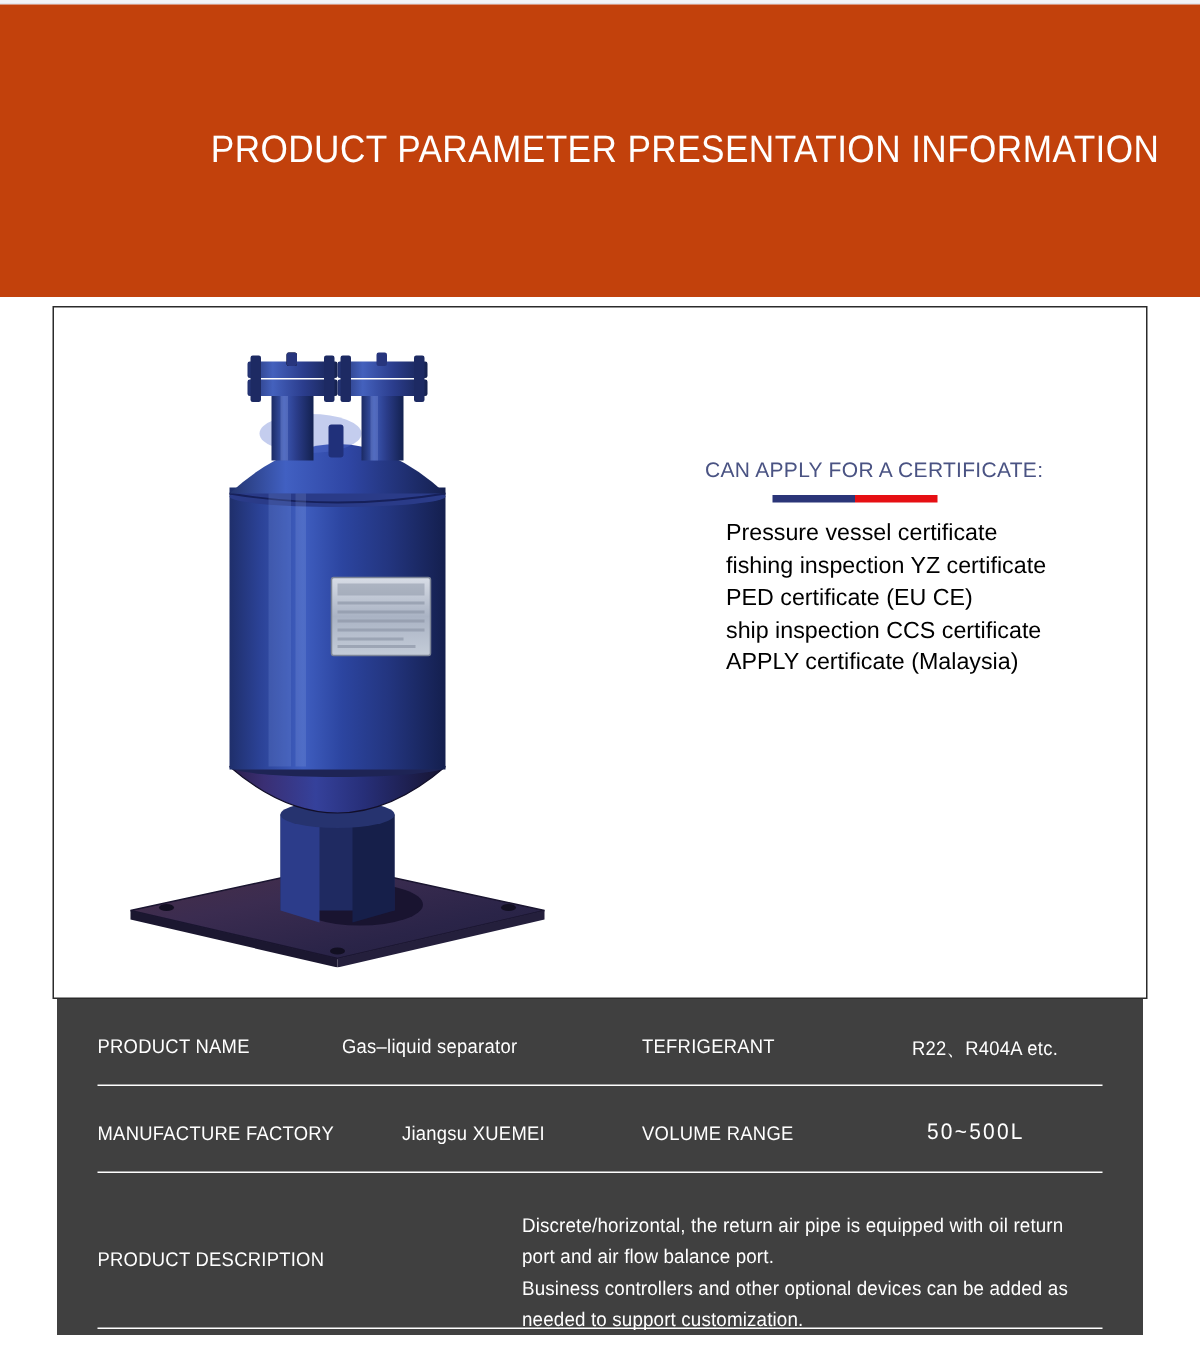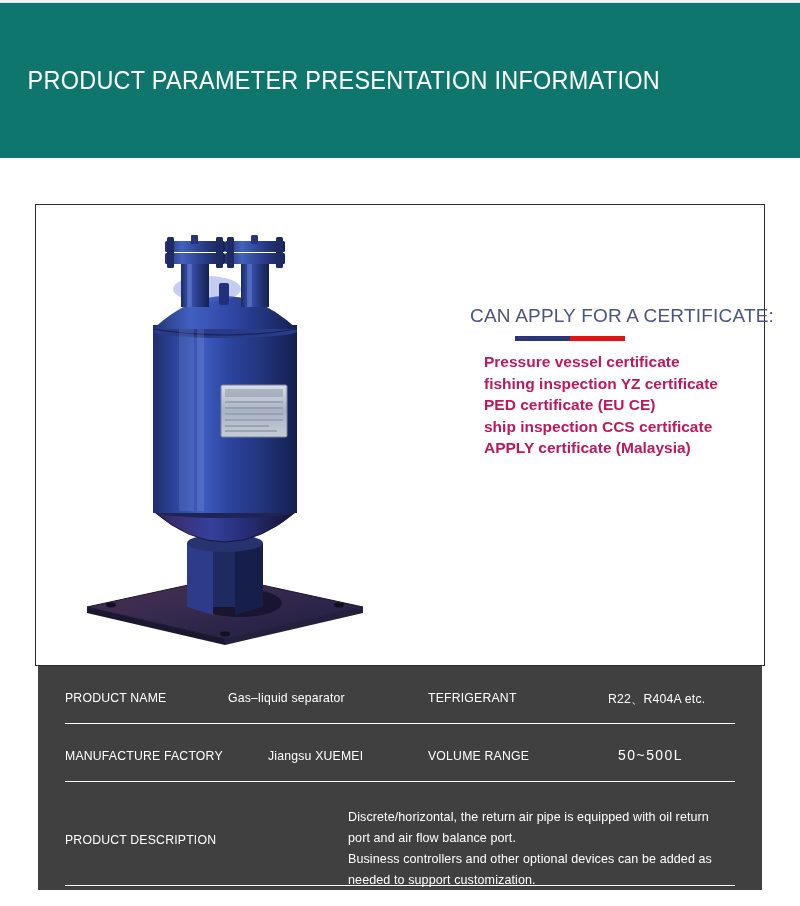--- a/index.html
+++ b/index.html
@@ -24,25 +24,25 @@
     background: #f2f3f7;
     border-bottom: 1px solid #e3e5ec;
     box-sizing: border-box;
   }
 
   
   .header-banner {
     position: absolute;
     left: 0; top: 3px;
     width: 800px;
-    height: 155px;
-    background: #0f766e;
+    height: 195px;
+    background: #c2410c;
     display: flex;
     align-items: center;
-    justify-content: flex-start;
+    justify-content: flex-end;
   }
   .header-title {
     color: #ffffff;
     font-size: 25.5px;
     letter-spacing: 0.3px;
     font-weight: 400;
     transform: scaleX(0.92);
     transform-origin: center;
     white-space: nowrap;
   }
@@ -73,21 +73,21 @@
     width: 300px; height: 420px;
   }
 
   
   .cert-block {
     position: absolute;
     left: 470px;
     top: 305px;
   }
   .cert-heading {
-    font-size: 19px;
+    font-size: 14px;
     color: #4a5383;
     letter-spacing: 0.2px;
     white-space: nowrap;
     margin: 0;
     font-weight: 400;
   }
   .cert-divider {
     margin-top: 9px;
     margin-left: 45px;
     width: 110px;
@@ -98,23 +98,22 @@
   .cert-divider .seg-red  { width: 55px; background: #e60f13; }
 
   .cert-list {
     margin: 10px 0 0 14px;
     padding: 0;
     list-style: none;
   }
   .cert-list li {
     font-size: 15.5px;
     line-height: 21.5px;
-    color: #be185d;
+    color: #000000;
     white-space: nowrap;
-    font-weight: bold;
   }
 
   
   .spec-panel {
     position: absolute;
     left: 38px;
     top: 666px;
     width: 724px;
     height: 224px;
     background: #404040;

